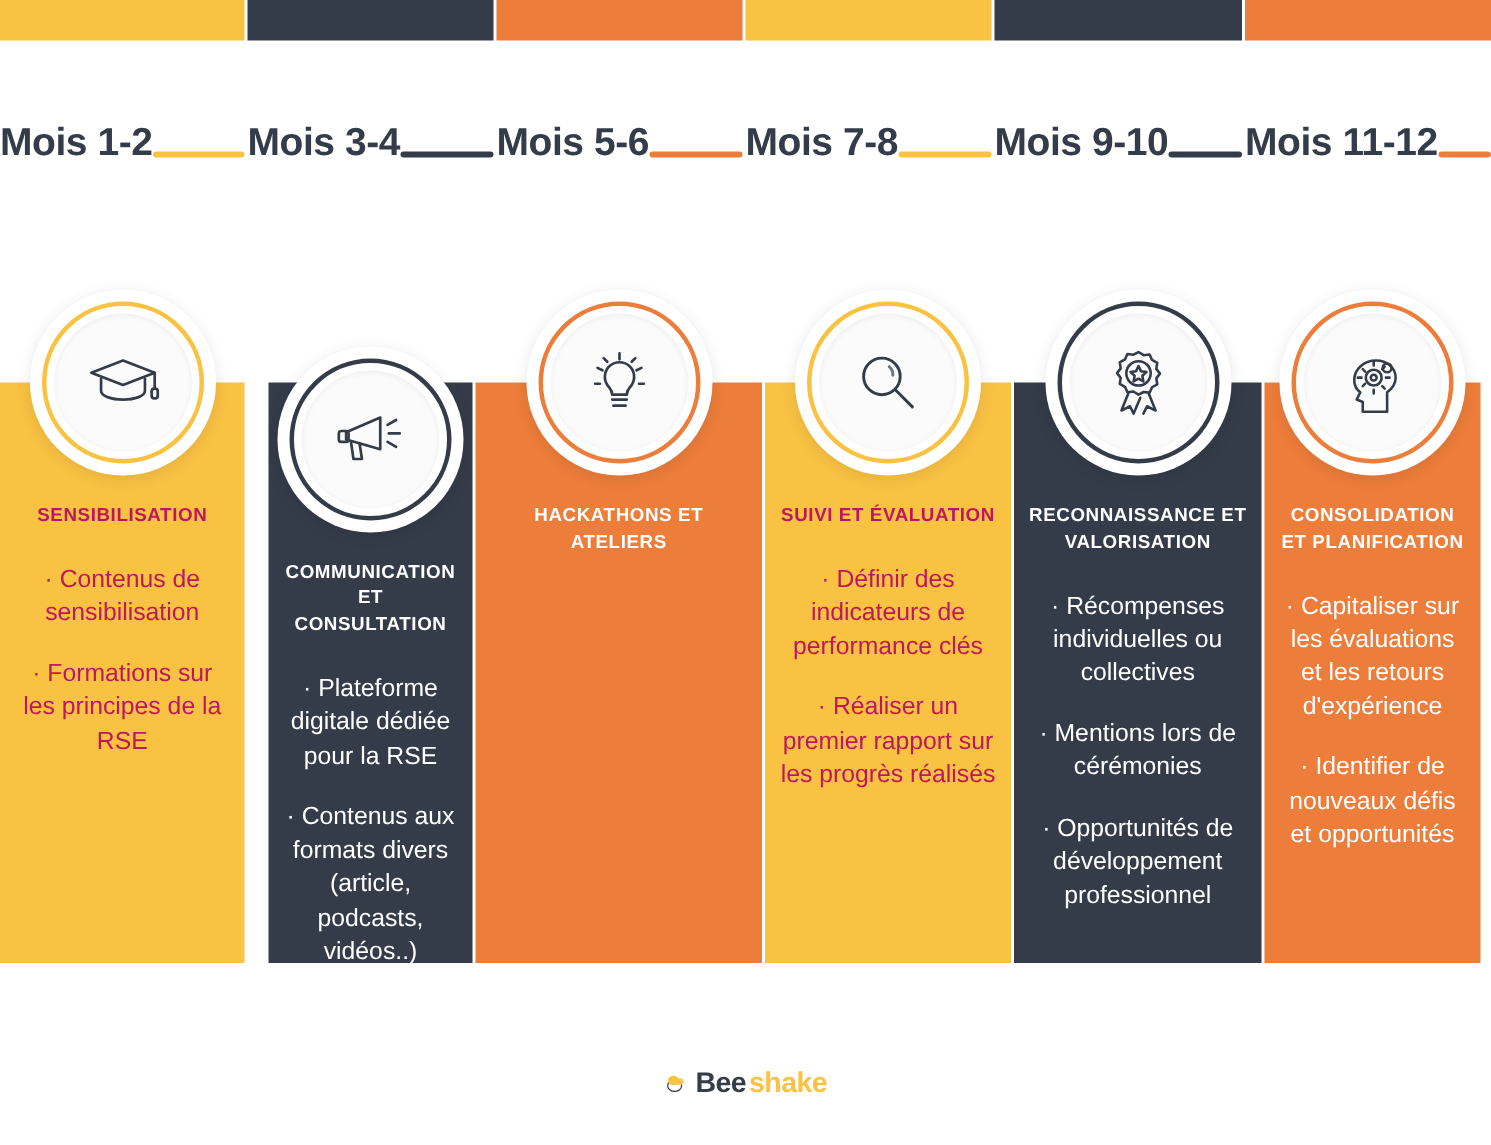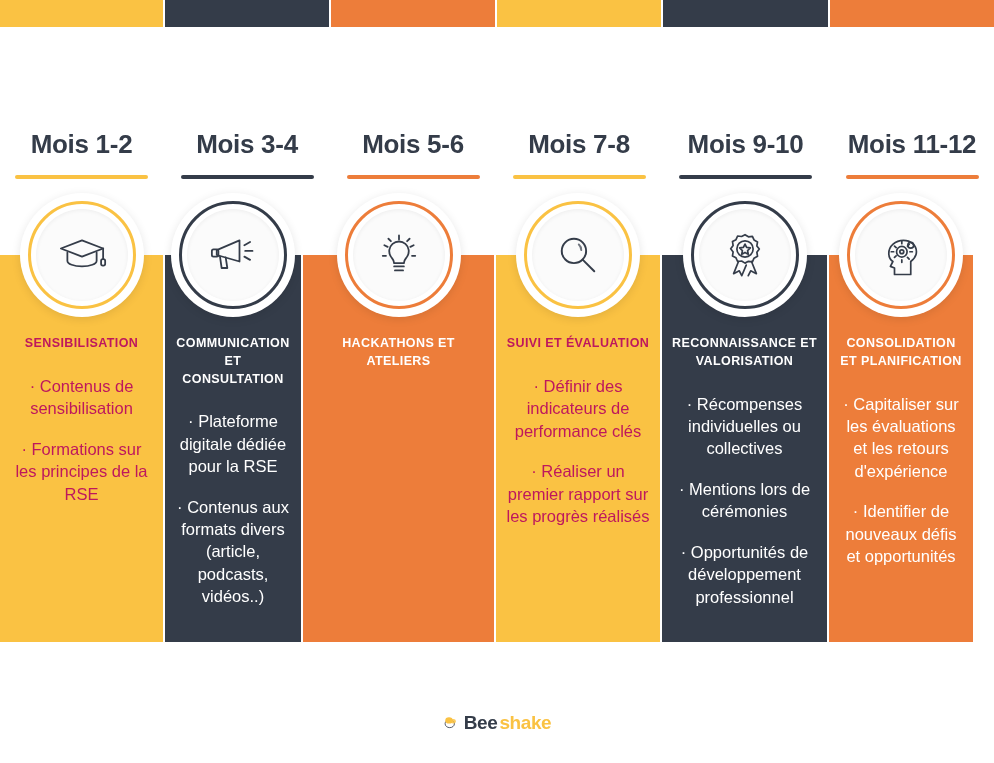--- a/index.html
+++ b/index.html
@@ -34,21 +34,21 @@
 
   
   .header-row {
     display: flex;
     flex: 0 0 160px;
     height: 160px;
     align-items: flex-start;
   }
   .header-cell {
     display: flex;
-    flex-direction: column;
+    flex-direction: row;
     align-items: center;
     justify-content: flex-end;
     height: 100%;
     padding-bottom: 8px;
     box-sizing: border-box;
   }
   .month-label {
     font-size: 26px;
     font-weight: bold;
     color: #343C49;
@@ -256,21 +256,21 @@
               </svg>
             </div>
           </div>
           <div class="cat-title dark-text">SENSIBILISATION</div>
           <div class="bullets">
             <div class="bullet dark-text">· Contenus de sensibilisation</div>
             <div class="bullet dark-text">· Formations sur les principes de la RSE</div>
           </div>
         </div>
       </div>
-      <div class="col" style="width: 136px; margin-left: 2px;">
+      <div class="col" style="width: 136px; margin-left: 16px; justify-content: center;">
         <div class="col-fill" style="background: rgb(52, 60, 73);"></div>
         <div class="col-inner">
           <div class="medallion">
             <div class="ring-outer"></div>
             <div class="ring-color" style="border-color: rgb(52, 60, 73);"></div>
             <div class="ring-inner">
               <svg viewBox="0 0 64 64" fill="none" stroke="#343C49" stroke-width="2.2" stroke-linecap="round" stroke-linejoin="round">
                 <path d="M12 26 40 14v26L12 32z"></path>
                 <rect x="6" y="25" width="8" height="9" rx="2"></rect>
                 <path d="M16 34l2 14h7l-2-13"></path>

